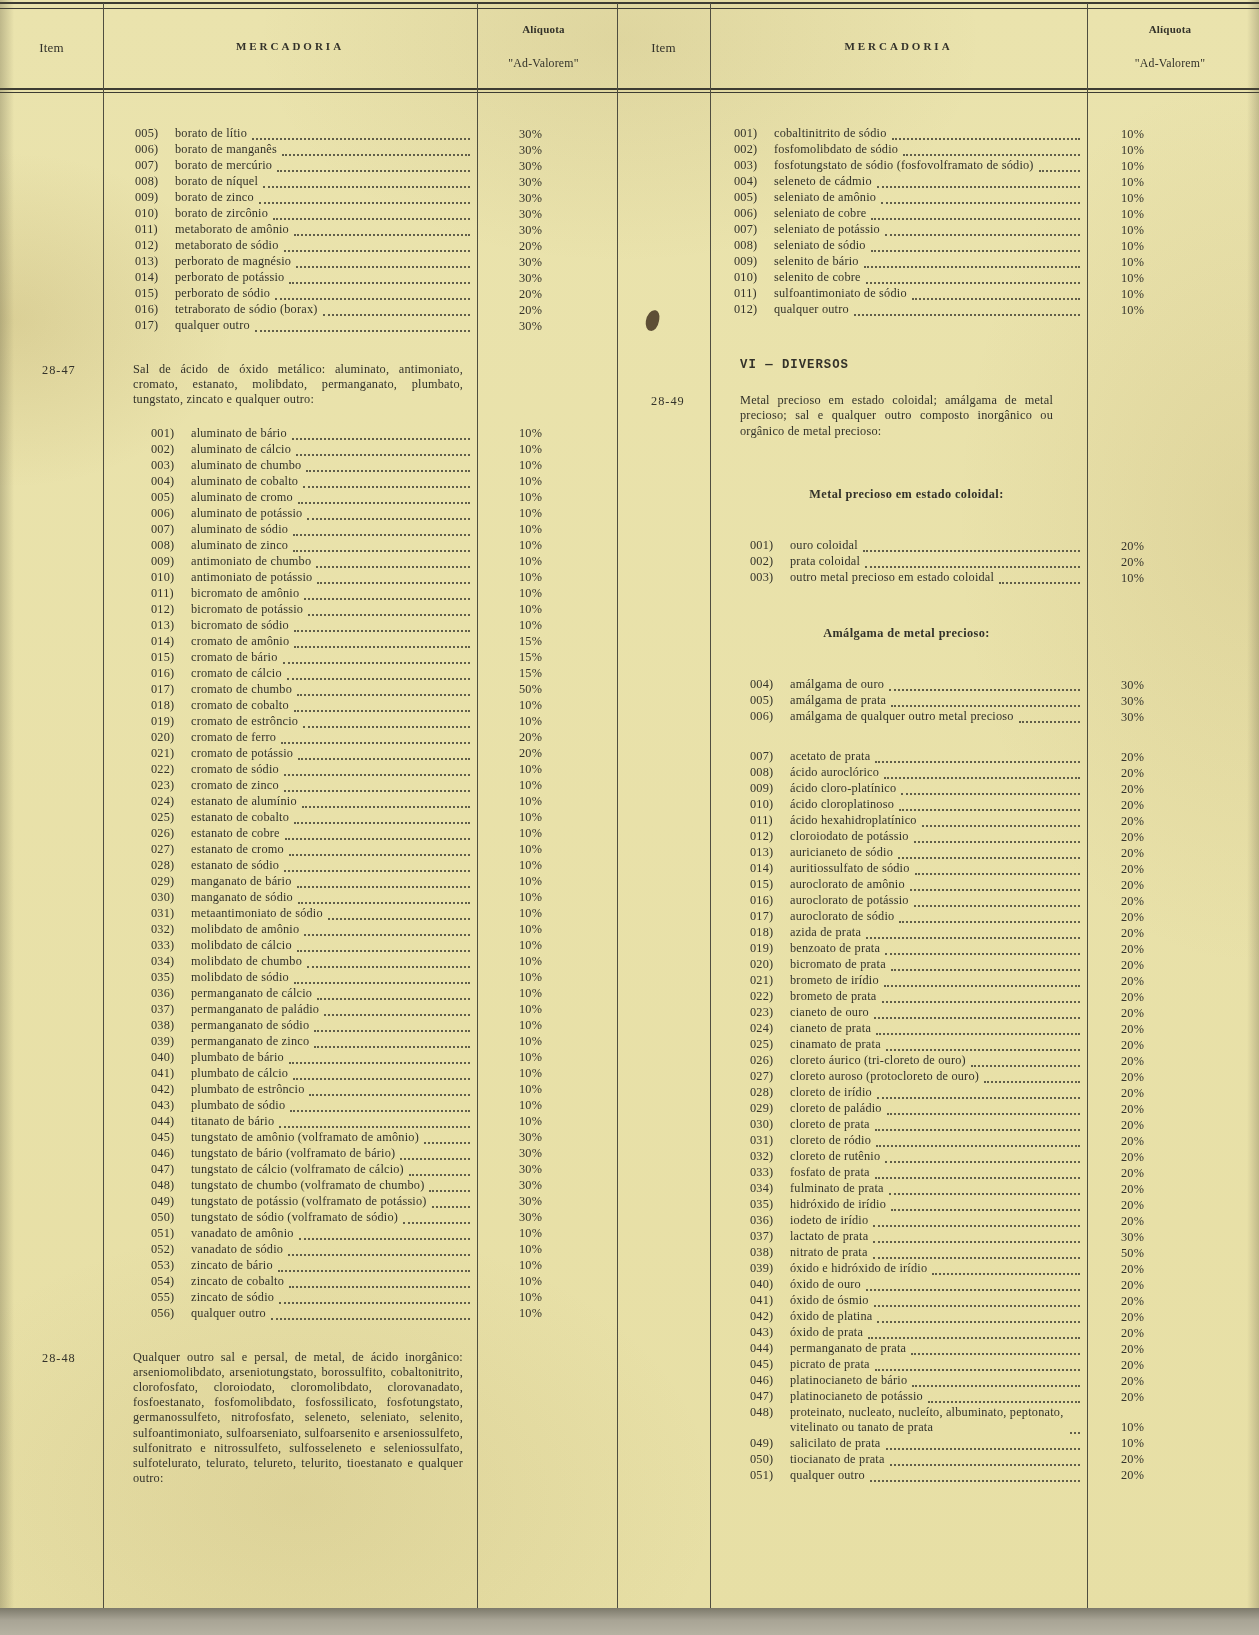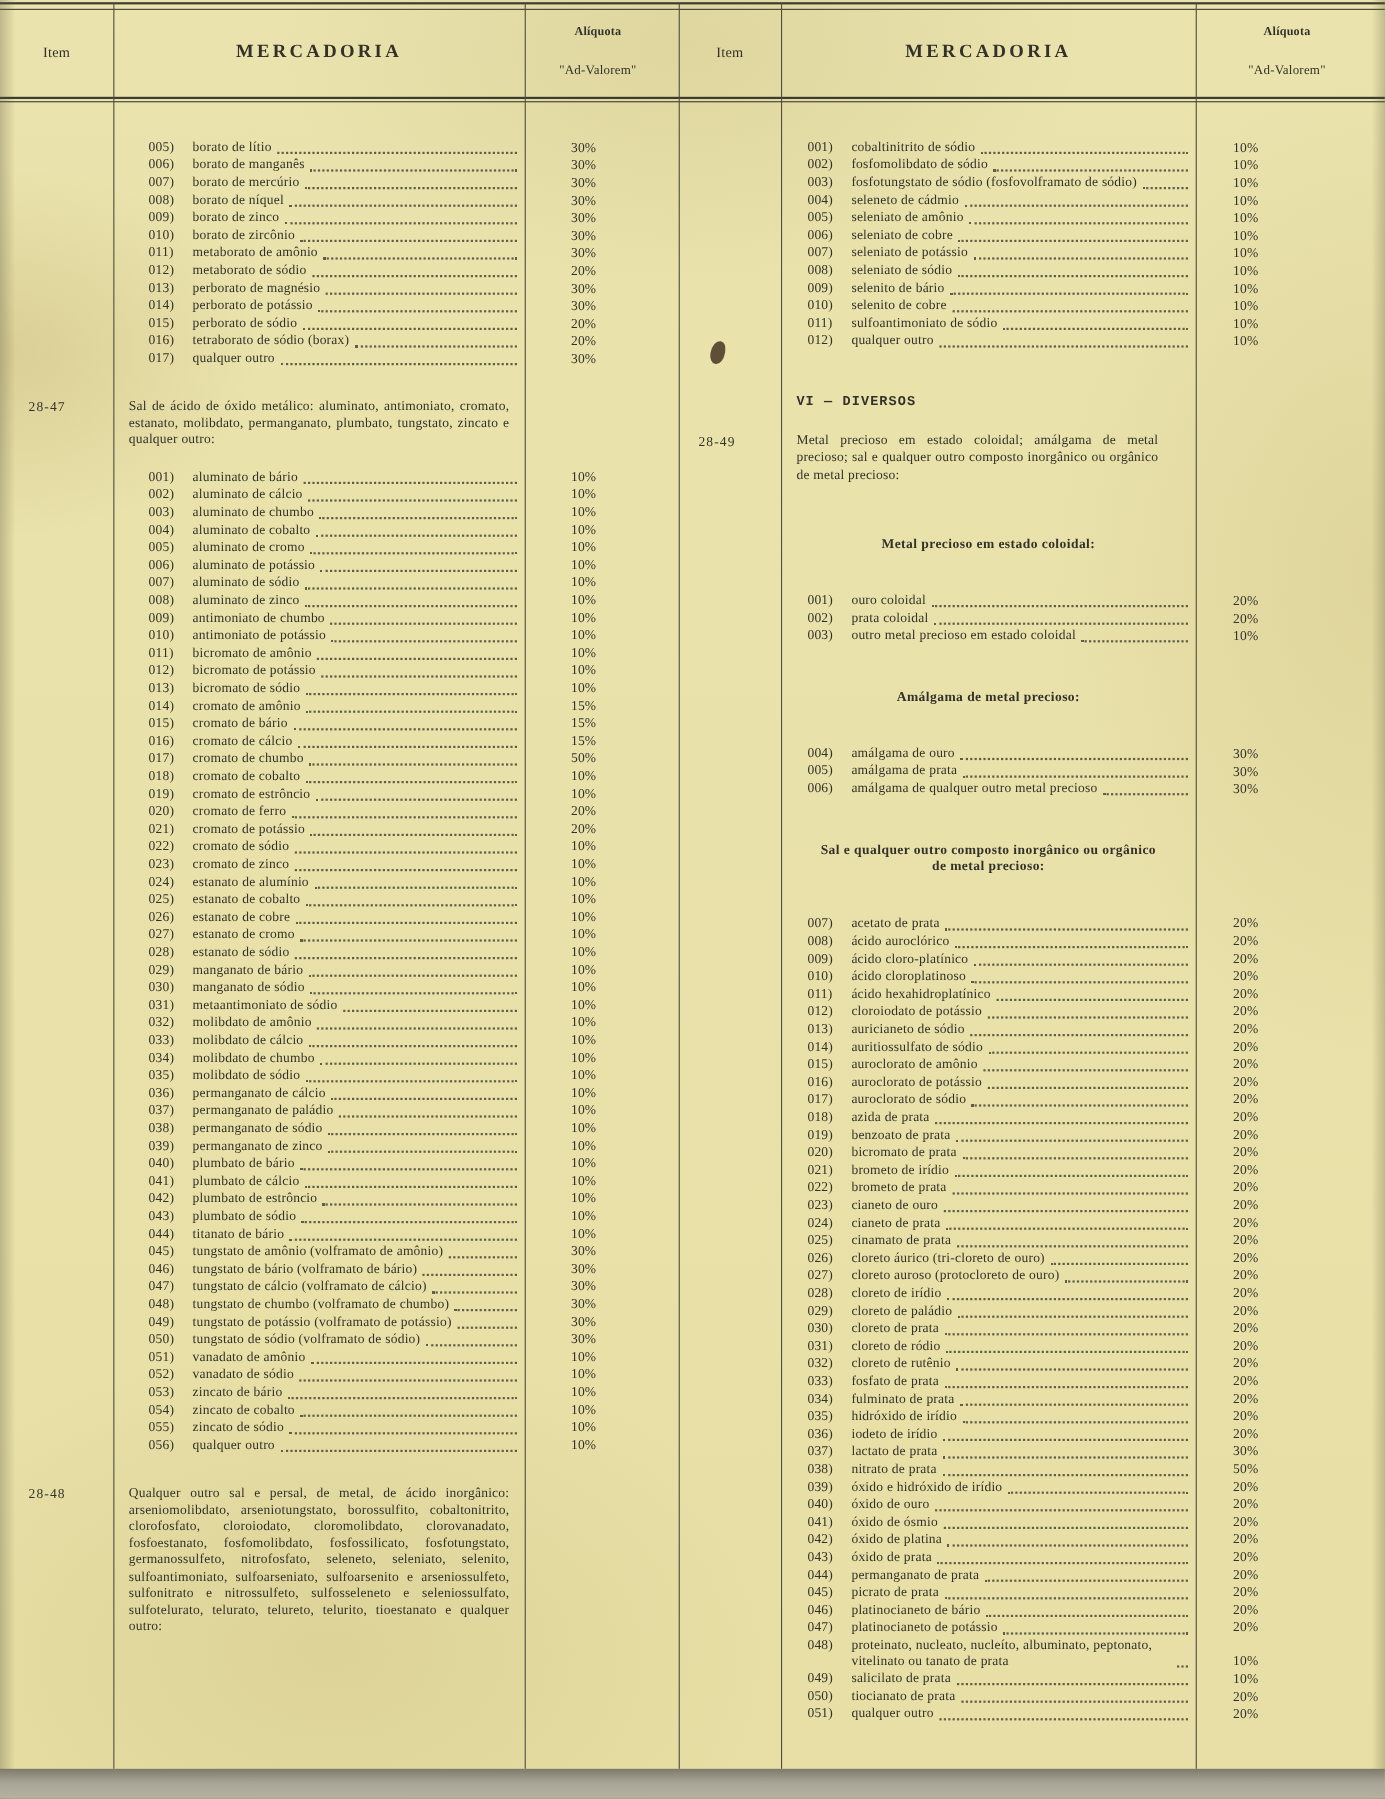--- a/index.html
+++ b/index.html
@@ -22,37 +22,37 @@
   .r-top-b { top:8px; height:1px; }
   .r-hdr-a { top:88px; height:2px; }
   .r-hdr-b { top:92px; height:1px; }
   .vl { position:absolute; top:3px; bottom:27px; width:1px; background:#504e40; }
   .vl-1 { left:103px; } .vl-2 { left:477px; } .vl-3 { left:617px; }
   .vl-4 { left:710px; } .vl-5 { left:1087px; }
 
   
   .hcell { position:absolute; text-align:center; }
   .h-item  { top:40px; font-size:13px; }
-  .h-merc  { top:39px; font-size:17px; font-weight:bold; letter-spacing:3px; }
+  .h-merc  { top:39px; font-size:11px; font-weight:bold; letter-spacing:3px; }
   .h-aliq  { top:22px; font-size:11px; font-weight:bold; }
   .h-adv   { top:56px; font-size:11.8px; }
   #hl-item { left:0; width:103px; }   #hl-merc { left:103px; width:374px; }
   #hl-aliq, #hl-adv { left:477px; width:133px; }
   #hr-item { left:617px; width:93px; } #hr-merc { left:710px; width:377px; }
   #hr-aliq, #hr-adv { left:1087px; width:166px; }
 
   
   #body-left  { position:absolute; top:126px; left:0;     width:610px; }
   #body-right { position:absolute; top:126px; left:617px; width:642px; }
 
   .row { display:grid; }
   #body-left  .row { grid-template-columns:103px 1fr 133px; }
   #body-right .row { grid-template-columns:93px 1fr 172px; }
 
-  .blk + .blk { margin-top:24px; }
+  .blk + .blk { margin-top:24px;padding-left:16px; }
   .blk-item + .blk-rows    { margin-top:18px; }
   .blk-rows + .blk-item    { margin-top:28px; }
   .blk-rows + .blk-section { margin-top:40px;font-family:Liberation Mono, monospace; }
   .blk-section + .blk-item { margin-top:20px; }
   .blk-item + .blk-sub     { margin-top:48px; }
   .blk-sub + .blk-rows     { margin-top:36px; }
   .blk-rows + .blk-sub     { margin-top:40px; }
 
   .blk-rows .c-merc { display:flex; align-items:flex-start; }
   #body-left  .blk-rows .c-merc { padding-left:32px; padding-right:4px; }
@@ -1103,25 +1103,20 @@
           <div class="c-merc">
             <span class="num">006)</span>
             <span class="txt">amálgama de qualquer outro metal precioso</span>
             <span class="lead"></span>
           </div>
           <div class="c-aliq">
             <span class="pct">30%</span>
           </div>
         </div>
       </div>
-      <div class="blk blk-sub row">
-        <div class="c-item"></div>
-        <div class="c-merc sub"><span>Sal e qualquer outro composto inorgânico ou orgânico de metal precioso:</span></div>
-        <div class="c-aliq"></div>
-      </div>
       <div class="blk blk-rows">
         <div class="row">
           <div class="c-item"></div>
           <div class="c-merc">
             <span class="num">007)</span>
             <span class="txt">acetato de prata</span>
             <span class="lead"></span>
           </div>
           <div class="c-aliq">
             <span class="pct">20%</span>

